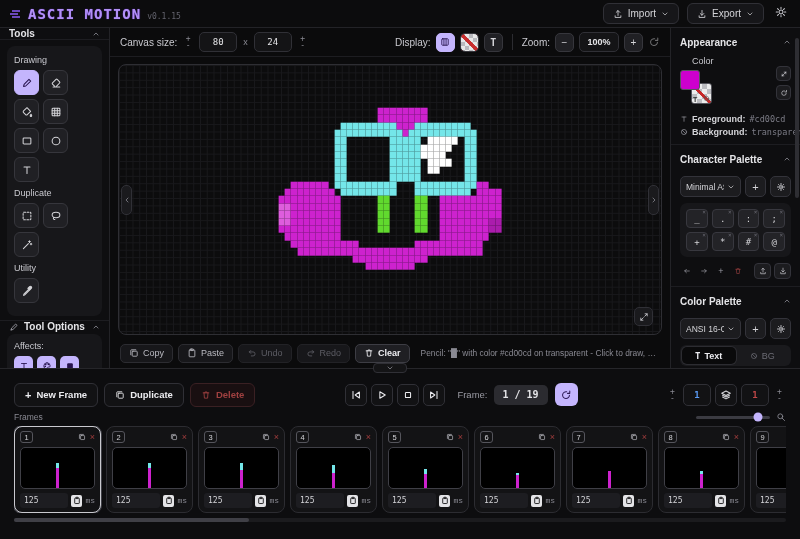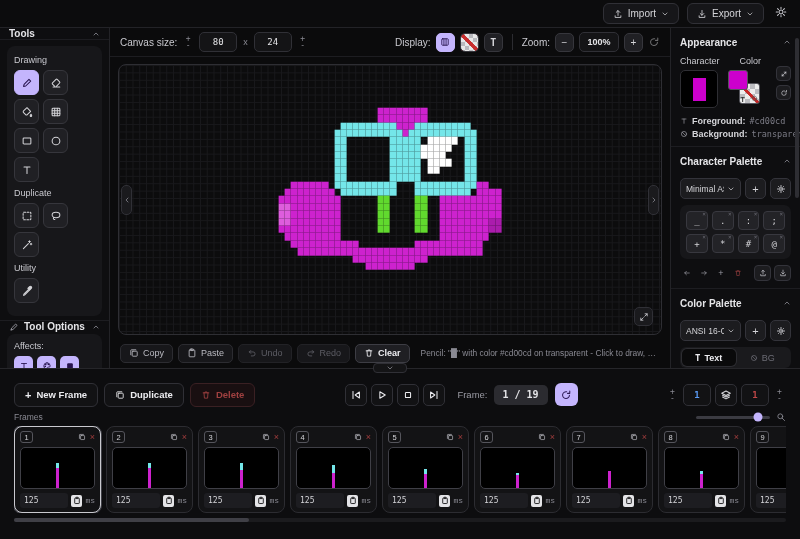--- a/index.html
+++ b/index.html
@@ -221,20 +221,29 @@
   .fc-ms { font-size:8px; color:#8a8a93;font-family:Liberation Mono, monospace; }
   .h-scroll { margin-top:5px; height:4px; background:#1b1b1e; border-radius:2px; position:relative; }
   .h-scroll .thumb { position:absolute; left:0; top:0; height:4px; width:235px; background:#3f3f46; border-radius:2px; }
 </style>
 </head>
 <body>
 
 <div class="app">
 
   <div class="hdr">
+    <div class="logo-wrap">
+      <span class="ic logo-lines">
+        <svg viewBox="0 0 12 10" fill="none" stroke="currentColor" stroke-width="1.4">
+            <path d="M2 2h8M0 5h8M2 8h8"></path>
+          </svg>
+      </span>
+      <span class="logo">ASCII MOTION</span>
+      <span class="version">v0.1.15</span>
+    </div>
     <div class="hdr-right">
       <button class="hbtn">
         <i class="ic ic-sm">
             <svg viewBox="0 0 14 14" fill="none" stroke="currentColor" stroke-width="1.2" stroke-linecap="round" stroke-linejoin="round">
               <path d="M7 9V2.4M4.5 4.7L7 2.2l2.5 2.5M3 9.5v2.3h8V9.5"></path>
             </svg>
           </i>
         <span>Import</span>
         <i class="ic ic-xs">
             <svg viewBox="0 0 14 14" fill="none" stroke="currentColor" stroke-width="1.2" stroke-linecap="round" stroke-linejoin="round">
@@ -1389,26 +1398,20 @@
       <div class="sec-hdr">
         <span>Appearance</span>
         <i class="ic ic-xs">
             <svg viewBox="0 0 14 14" fill="none" stroke="currentColor" stroke-width="1.2" stroke-linecap="round" stroke-linejoin="round">
               <path d="M3.5 8.8L7 5.2l3.5 3.6"></path>
             </svg>
           </i>
       </div>
       <div class="swatch-row">
         <div class="swatch-col">
-          <span class="swatch-label">Character</span>
-          <div class="char-swatch">
-            <div class="blk" id="fg-block" style="background: rgb(205, 0, 205);"></div>
-          </div>
-        </div>
-        <div class="swatch-col">
           <span class="swatch-label" style="margin-left:12px">Color</span>
           <div class="color-stack">
             <div class="fg-swatch" id="fg-swatch" style="background: rgb(205, 0, 205);"></div>
             <div class="bg-swatch">
               <span class="mini-t">T</span>
               <span class="ic mini-ban">
                   <svg viewBox="0 0 14 14" fill="none" stroke="currentColor" stroke-width="1.2" stroke-linecap="round" stroke-linejoin="round">
                     <circle cx="7" cy="7" r="4.5"></circle>
                     <path d="M3.9 3.9l6.2 6.2"></path>
                   </svg>

